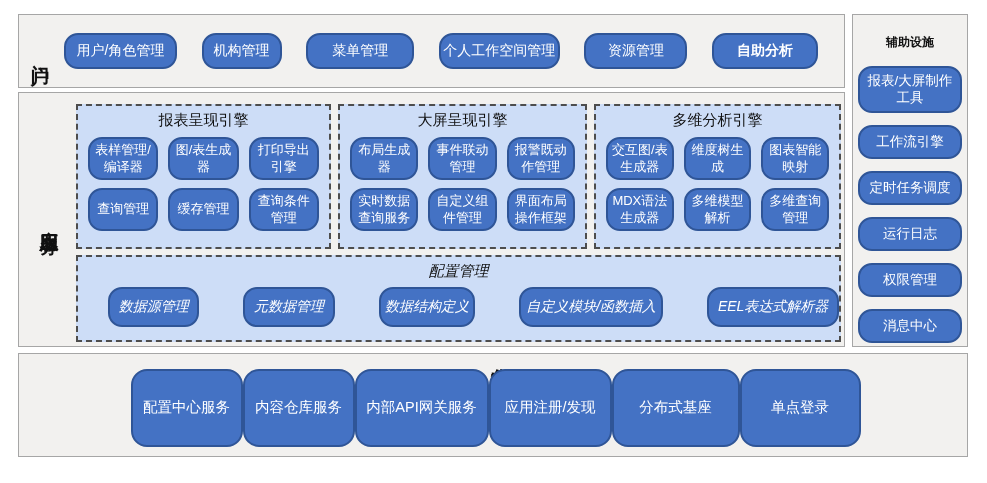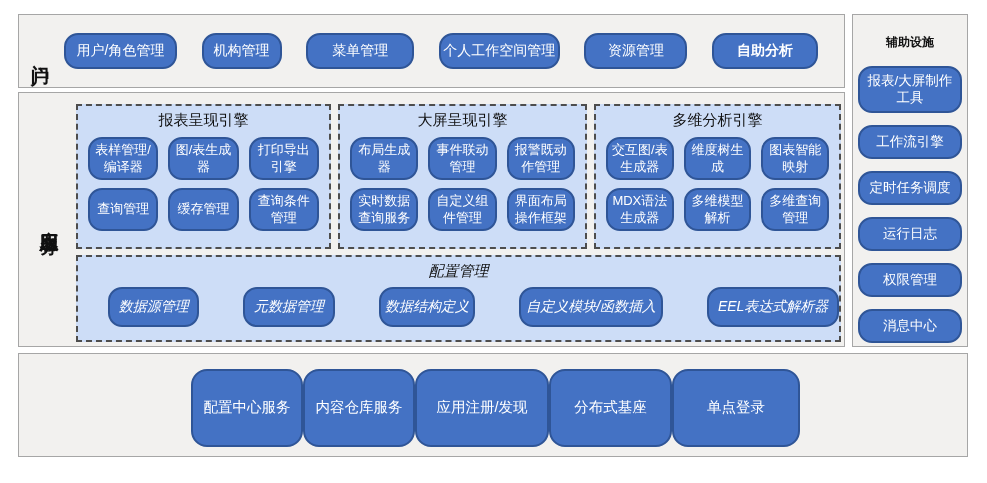--- a/index.html
+++ b/index.html
@@ -143,19 +143,20 @@
       <div class="btn">权限管理</div>
       <div class="btn">消息中心</div>
     </div>
   </section>
 
   <section class="box base">
     <div class="vlabel">分布式基础</div>
     <div class="base-row">
       <div class="btn">配置中心服务</div>
       <div class="btn">内容仓库服务</div>
+      <div class="btn">内部API网关服务</div>
       <div class="btn">应用注册/发现</div>
       <div class="btn">分布式基座</div>
       <div class="btn">单点登录</div>
     </div>
   </section>
 
 </div>
 
 </body></html>

